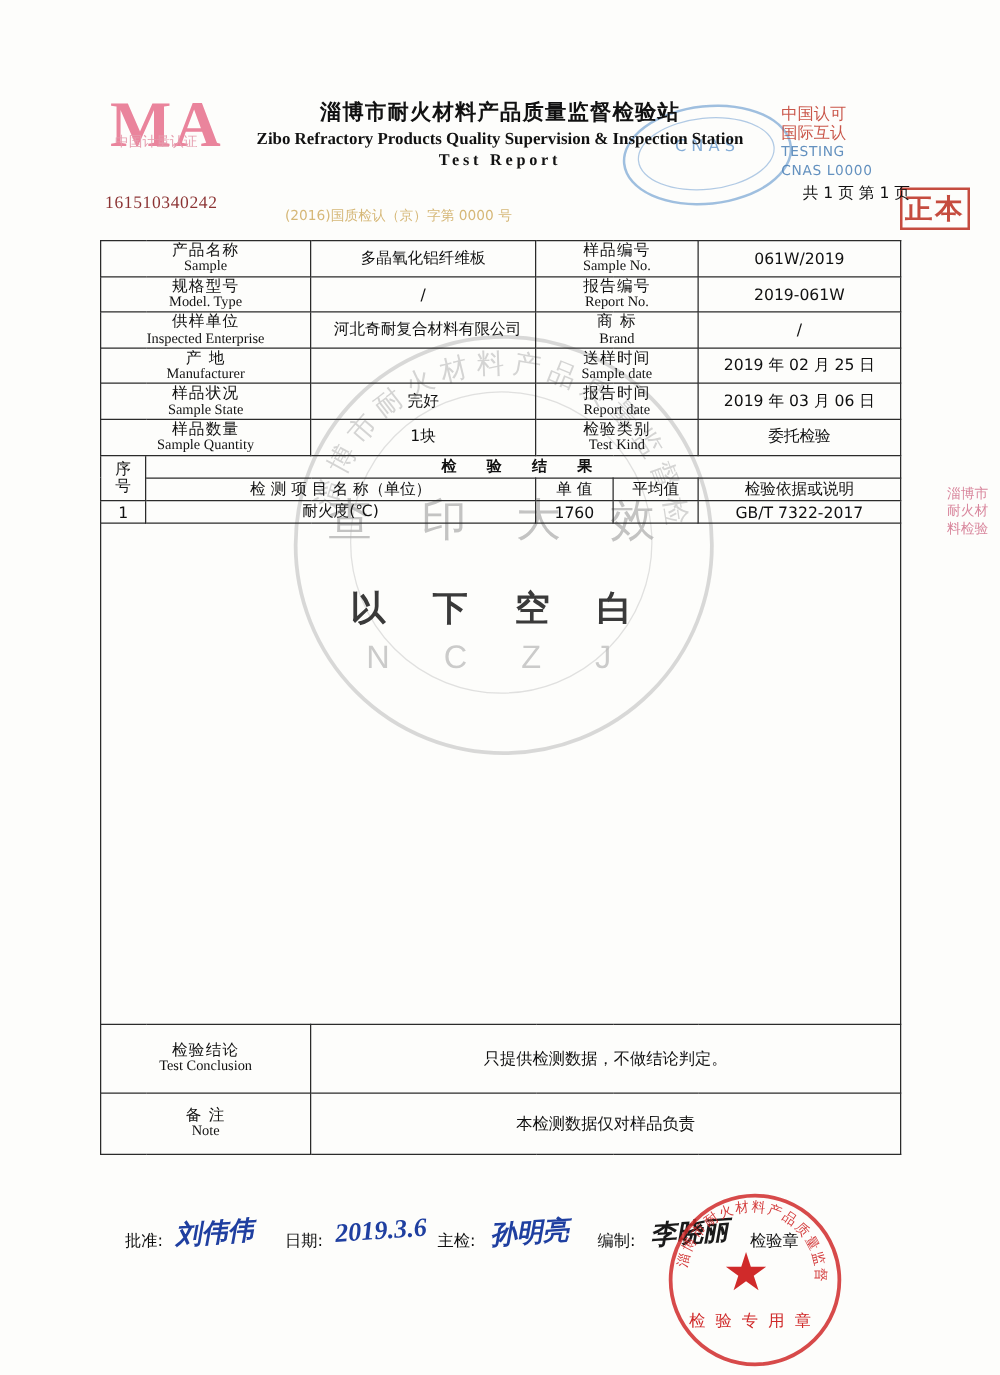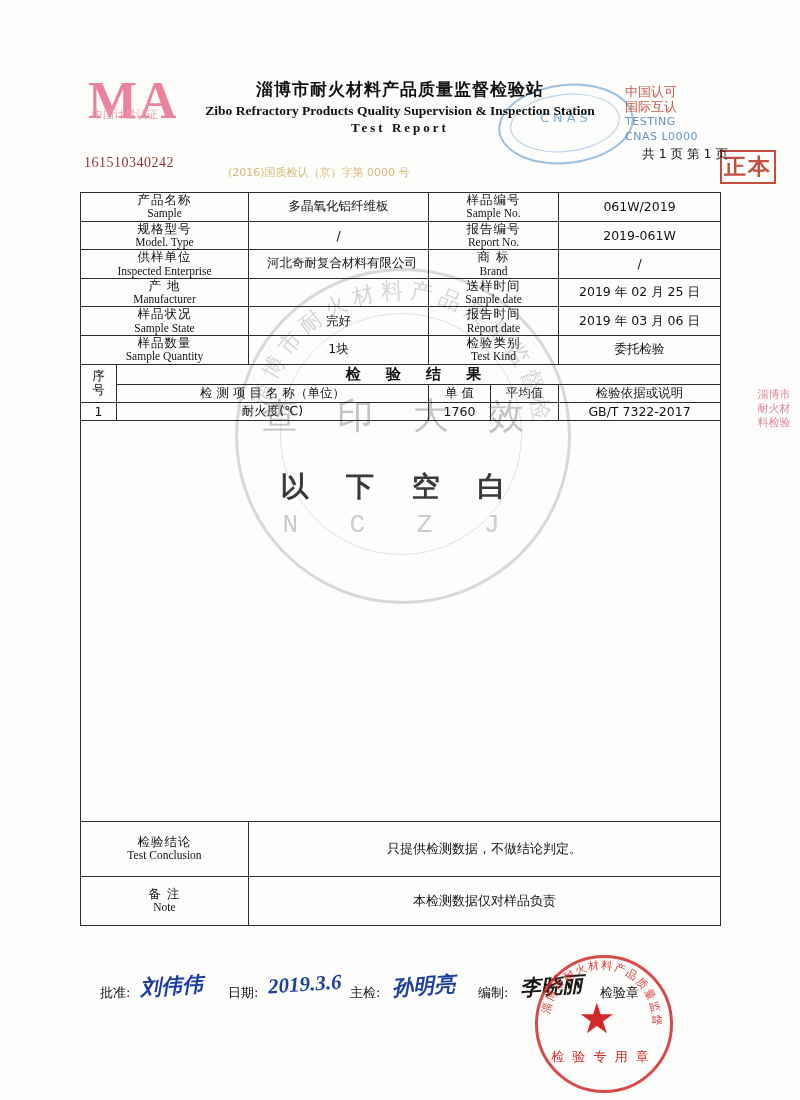--- a/index.html
+++ b/index.html
@@ -208,21 +208,21 @@
     font-size: 36px;
     letter-spacing: 14px;
     color: #b0b0b0;
     opacity: 0.75;
   }
   .seal-nczj {
     left: 255px;
     top: 510px;
     width: 290px;
     text-align: center;
-    font-family: Liberation Mono, monospace;
+    font-family: Liberation Sans, sans-serif;
     font-size: 26px;
     letter-spacing: 18px;
     color: #b6b6b6;
     opacity: 0.7;
   }
   .blank-note {
     left: 250px;
     top: 468px;
     width: 300px;
     text-align: center;
@@ -286,21 +286,21 @@
     padding: 4px 6px;
     color: #111;
   }
   .val.left {
     text-align: left;
     padding-left: 18px;
   }
   .results-head {
     text-align: center;
     font-family: "DejaVu Sans", sans-serif;
-    font-size: 15px;
+    font-size: 12px;
     font-weight: bold;
     letter-spacing: 10px;
     padding: 5px 0;
     color: #111;
   }
   .col-head {
     text-align: center;
     font-family: "DejaVu Sans", sans-serif;
     font-size: 12.5px;
     padding: 5px 2px;

